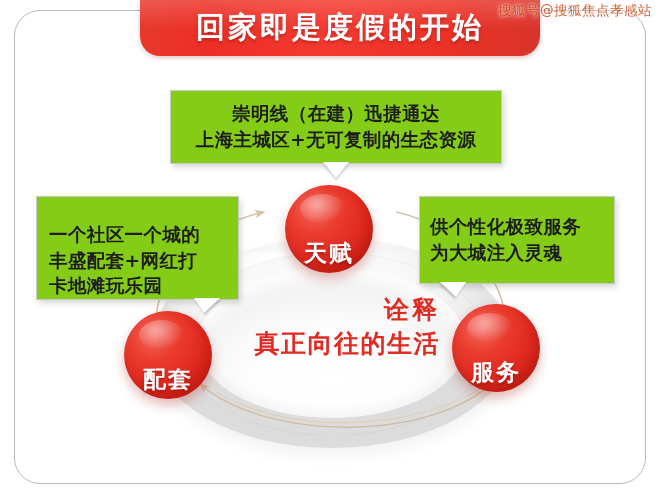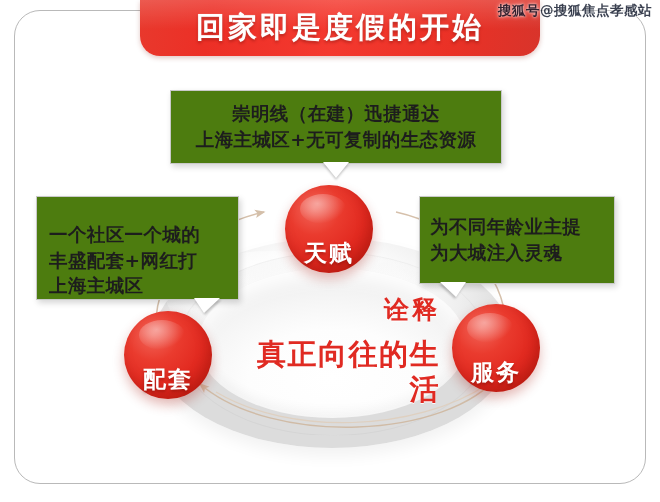--- a/index.html
+++ b/index.html
@@ -35,21 +35,21 @@
   .banner-text{
     position:relative;z-index:2;
     color:#ffffff;font-size:29px;font-weight:bold;letter-spacing:3px;
     text-shadow:0 2px 3px rgba(120,15,10,.45), 0 0 1px rgba(255,255,255,.6);
     white-space:nowrap;
   }
 
   
   .watermark{
     position:absolute;right:8px;top:2px;z-index:40;
-    font-size:13.5px;font-weight:bold;color:#0f172a;
+    font-size:13.5px;font-weight:normal;color:#c2410c;
     letter-spacing:.5px;white-space:nowrap;
     text-shadow:0 0 2px rgba(255,255,255,.95),0 0 4px rgba(255,255,255,.9);
     opacity:.82;
   }
 
   
   .torus-wrap{
     position:absolute;left:152px;top:238px;width:360px;height:210px;
   }
   .torus-outer{
@@ -81,22 +81,22 @@
   
   .center-slogan{
     position:absolute;left:228px;top:296px;width:212px;
     text-align:right;z-index:12;
   }
   .center-slogan .l1{
     font-size:25px;font-weight:bold;color:#e02a22;letter-spacing:3px;
     text-shadow:0 1px 0 rgba(255,255,255,.9);line-height:1.15;
   }
   .center-slogan .l2{
-    font-size:29px;font-weight:bold;color:#e02a22;letter-spacing:1.5px;
-    text-shadow:0 1px 0 rgba(255,255,255,.9);line-height:1.2;margin-top:12px;
+    font-size:25px;font-weight:bold;color:#e02a22;letter-spacing:1.5px;
+    text-shadow:0 1px 0 rgba(255,255,255,.9);line-height:1.2;margin-top:4px;
   }
 
   
   .sphere{
     position:absolute;border-radius:50%;z-index:20;
     display:flex;align-items:center;justify-content:center;
     background:radial-gradient(circle at 33% 27%, #f2665a 0%, #ea3b2e 30%, #e22a20 58%, #cf1f16 86%, #b8170f 100%);
     box-shadow:0 6px 12px rgba(170,30,20,.3), inset -4px -6px 12px rgba(120,10,5,.25);
   }
   .sphere::after{
@@ -110,21 +110,21 @@
     color:#ffffff;font-weight:bold;font-size:23px;letter-spacing:2px;
     text-shadow:0 2px 3px rgba(130,15,8,.55);
     margin-top:48px;
   }
   #sphere-top{left:285px;top:185px;width:88px;height:88px;}
   #sphere-left{left:124px;top:311px;width:88px;height:88px;}
   #sphere-right{left:452px;top:304px;width:88px;height:88px;}
 
   
   .callout{
-    position:absolute;z-index:30;background:#4d7c0f;
+    position:absolute;z-index:30;background:#84cc16;
     border:1px solid #c9c9c9;
     box-shadow:2px 3px 6px rgba(0,0,0,.16);
     box-sizing:border-box;
   }
   .callout .ctext{
     font-size:18.5px;font-weight:bold;color:#1d1d1d;
     line-height:1.38;letter-spacing:.4px;white-space:nowrap;
   }
   .callout .ctext div{white-space:nowrap;}
 
@@ -219,26 +219,26 @@
       <div>崇明线（在建）迅捷通达</div>
       <div>上海主城区+无可复制的生态资源</div>
     </div>
     <div class="tail"></div>
   </div>
 
   <div class="callout" id="callout-left">
     <div class="ctext">
       <div>一个社区一个城的</div>
       <div>丰盛配套+网红打</div>
-      <div>上海主城区</div>
+      <div>卡地滩玩乐园</div>
     </div>
     <div class="tail"></div>
   </div>
 
   <div class="callout" id="callout-right">
     <div class="ctext">
-      <div>为不同年龄业主提</div>
+      <div>供个性化极致服务</div>
       <div>为大城注入灵魂</div>
     </div>
     <div class="tail"></div>
   </div>
 
 </div>
 
 </body></html>

